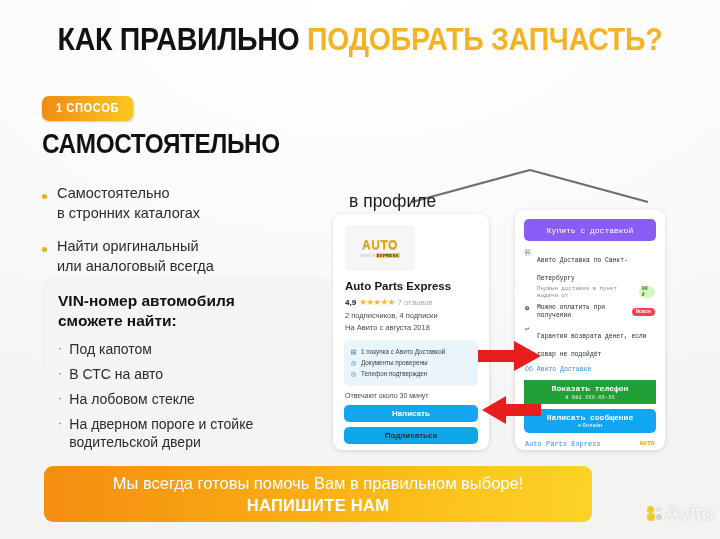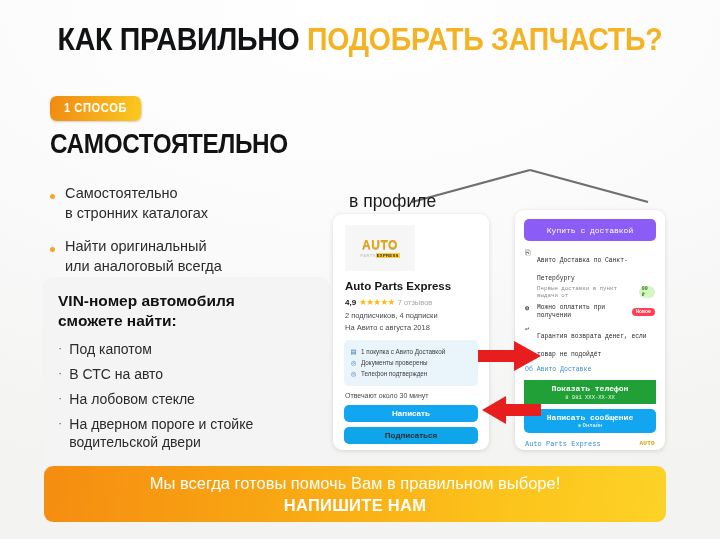--- a/index.html
+++ b/index.html
@@ -39,21 +39,21 @@
     transform:scaleX(.93);
     transform-origin:left center;
   }
   .step-title{
     font-weight:900;font-size:27px;color:#111214;
     letter-spacing:-.4px;margin-top:8px;
     transform:scaleX(.9);transform-origin:left center;
     white-space:nowrap;
   }
   
-  #left-col{position:absolute;left:42px;top:96px;width:290px;margin-left:8px;}
+  #left-col{position:absolute;left:42px;top:96px;width:290px;}
   .bullets{margin-top:24px;}
   .bullet{display:flex;gap:10px;margin-bottom:14px;}
   .bullet .dot{
     width:5px;height:5px;border-radius:50%;
     background:#f1a91d;margin-top:10px;flex:0 0 auto;
   }
   .bullet .txt{font-size:14.5px;line-height:1.35;color:#2b2b2e;}
   
   #vin-card{
     position:absolute;left:42px;top:277px;width:288px;
@@ -149,21 +149,21 @@
   .seller{margin:0 2px;position:relative;}
   .seller .sname{font-size:7px;color:#3a8fd4;margin-bottom:2px;}
   .seller .srow{display:flex;align-items:center;gap:3px;margin-bottom:2px;}
   .seller .stxt{font-size:6.3px;color:#2b2b2e;margin-bottom:2px;}
   .mini-logo{position:absolute;right:0;top:0;font-size:6px;font-weight:900;
     color:#d7a100;letter-spacing:.3px;}
   
   .arrow{position:absolute;}
   
   #bottom-banner{
-    position:absolute;left:44px;top:466px;width:622px;height:56px;
+    position:absolute;left:44px;top:466px;width:548px;height:56px;
     border-radius:9px;
     background:linear-gradient(95deg,#f58d10 0%,#f9a813 40%,#fcc41c 75%,#fdd226 100%);
     display:flex;flex-direction:column;align-items:center;justify-content:center;
     box-sizing:border-box;
   }
   #bottom-banner .l1{color:#fff;font-size:16.5px;margin-bottom:3px;}
   #bottom-banner .l2{color:#fff;font-size:16.5px;font-weight:700;letter-spacing:.3px;}
   
   #avito-mark{
     position:absolute;right:6px;bottom:14px;
@@ -342,14 +342,23 @@
   </svg>
   <svg class="arrow" style="left:482px;top:396px;" width="60" height="28" viewBox="0 0 60 28">
     <path d="M59 8 L24 8 L24 0 L0 14 L24 28 L24 20 L59 20 Z" fill="#e81d1d"></path>
   </svg>
 
   <div id="bottom-banner">
     <div class="l1">Мы всегда готовы помочь Вам в правильном выборе!</div>
     <div class="l2">НАПИШИТЕ НАМ</div>
   </div>
 
+  <div id="avito-mark">
+    <span class="dots">
+      <i class="d1"></i>
+        <i class="d2"></i>
+        <i class="d3"></i>
+        <i class="d4"></i>
+    </span>
+    <span class="wordmark">Avito</span>
+  </div>
 
 </div>
 
 </body></html>

